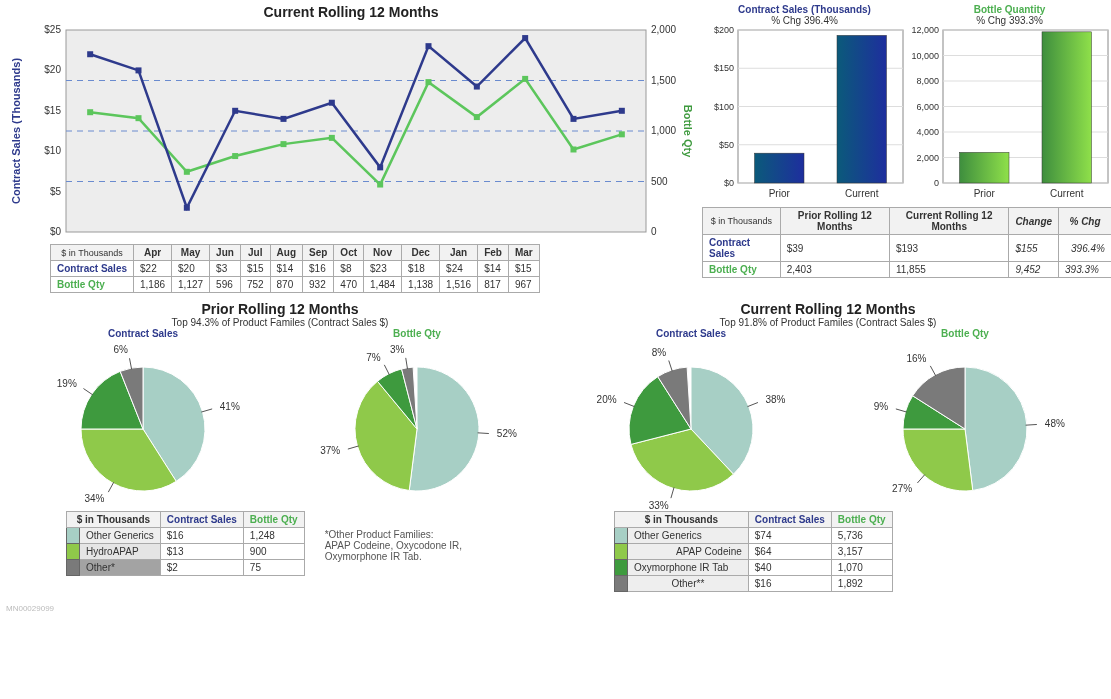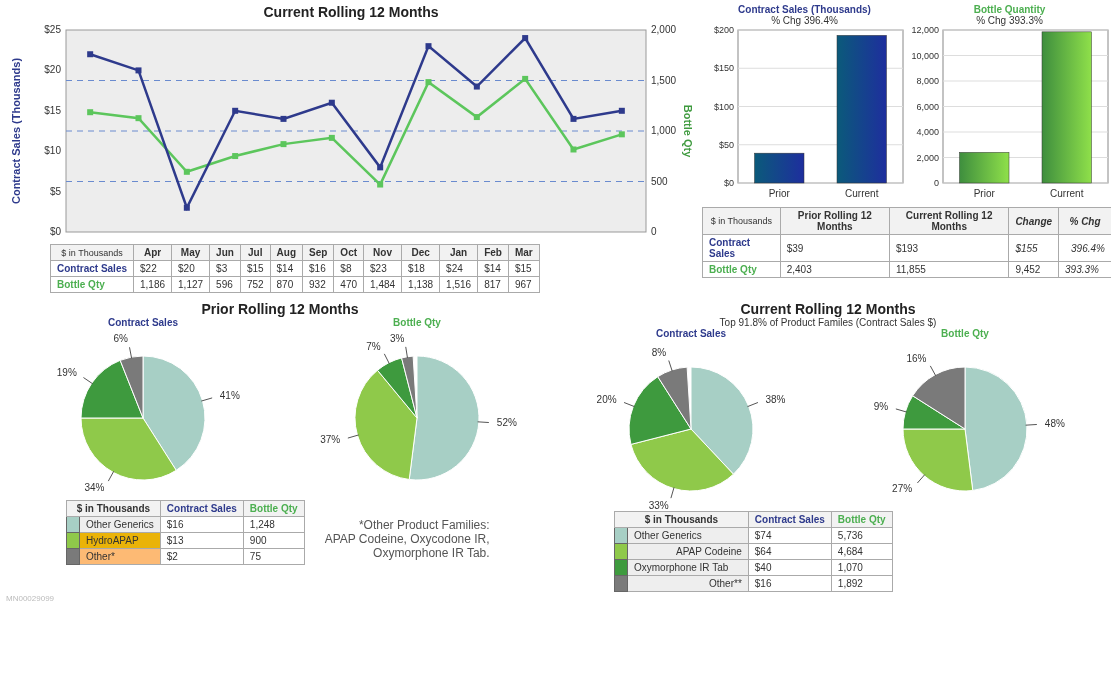--- a/index.html
+++ b/index.html
@@ -14,22 +14,22 @@
   }
   .row { display: flex; }
   .section-title { font-weight: bold; font-size: 14px; text-align: center; color: #222; }
   .subtitle { font-size: 10px; text-align: center; color: #333; }
   table { border-collapse: collapse; border-radius: 13px; }
   th, td { border: 1px solid #aaa; padding: 2px 6px; text-align: center; font-size: 10px; }
   th { background: #f2f2f2; font-weight: bold; }
   td.lbl { text-align: left; font-weight: bold; background: #fff; }
   td.num { text-align: left; }
   .swatch { width: 12px; height: 12px !important; padding:0 !important; border:1px solid #666 !important; }
-  .footnote { font-size: 12px; color: #555; text-align: right; }
-  .id-stamp { font-size: 8px; color: #bbb; margin-top:2px;}
+  .footnote { font-size: 10px; color: #555; }
+  .id-stamp { font-size: 8px; color: #bbb; margin-top:12px;}
   .navy { color: #2E3A8C; }
   .green { color: #4CAF50; }
 </style>
 </head>
 <body>
 
 <div class="row">
 
   <div style="width:690px">
     <div class="section-title">Current Rolling 12 Months</div>
@@ -207,32 +207,33 @@
             <td class="lbl navy">Contract Sales</td>
             <td class="num">$39</td>
             <td class="num">$193</td>
             <td class="num" style="font-style: italic;">$155</td>
             <td class="num" style="font-style: italic; padding-left: 12px;">396.4%</td>
           </tr>
           <tr>
             <td class="lbl green">Bottle Qty</td>
             <td class="num">2,403</td>
             <td class="num">11,855</td>
-            <td class="num" style="">9,452</td>
+            <td class="num" style="font-style: italic;">9,452</td>
             <td class="num" style="font-style: italic;">393.3%</td>
           </tr>
         </tbody>
     </table>
   </div>
 </div>
 
 <div class="row" style="margin-top:8px">
 
   <div style="width:548px">
     <div class="section-title">Prior Rolling 12 Months</div>
+    <div class="subtitle">Top 94.3% of Product Familes (Contract Sales $)</div>
     <div class="row">
       <div style="width:274px">
         <div class="subtitle navy" style="font-weight:bold">Contract Sales</div>
         <svg class="pie" width="274" height="170">
             <path d="M 137 90 L 137 28 A 62 62 0 0 1 170.2212612886978 142.34833138112492 Z" fill="#A7CFC5" stroke="#fff" stroke-width="1"></path>
             <line x1="195.34744434173106" y1="73.04850039705642" x2="206.1411453687399" y2="69.91264036517549" stroke="#555"></line>
             <text x="213.82349485415546" y="70.68071151686165" font-size="10" fill="#333" text-anchor="start">41%</text>
             <path d="M 137 90 L 170.2212612886978 142.34833138112492 A 62 62 0 0 1 75 90.00000000000001 Z" fill="#8FC94A" stroke="#fff" stroke-width="1"></path>
             <line x1="107.7286467615798" y1="143.24439387946515" x2="102.31373546467651" y2="153.09408096315818" stroke="#555"></line>
             <text x="98.4597060718628" y="163.1045344035091" font-size="10" fill="#333" text-anchor="end">34%</text>
@@ -273,27 +274,27 @@
           </thead>
         <tbody id="prior-tbody">
             <tr>
               <td class="swatch" style="background: rgb(167, 207, 197);"></td>
               <td style="text-align: left; background: rgb(238, 238, 238);">Other Generics</td>
               <td class="num">$16</td>
               <td class="num">1,248</td>
             </tr>
             <tr>
               <td class="swatch" style="background: rgb(143, 201, 74);"></td>
-              <td style="text-align: left; background: #eab308;">HydroAPAP</td>
+              <td style="text-align: left; background: #e5e5e5;">HydroAPAP</td>
               <td class="num">$13</td>
               <td class="num">900</td>
             </tr>
             <tr>
               <td class="swatch" style="background: rgb(122, 122, 122);"></td>
-              <td style="text-align: left; background: #fdba74;">Other*</td>
+              <td style="text-align: left; background: #a3a3a3;">Other*</td>
               <td class="num">$2</td>
               <td class="num">75</td>
             </tr>
           </tbody>
       </table>
       <div class="footnote" style="margin:18px 0 0 20px; white-space:pre-line">*Other Product Families:
 APAP Codeine, Oxycodone IR,
 Oxymorphone IR Tab.</div>
     </div>
   </div>
@@ -350,31 +351,31 @@
             <tr>
               <td class="swatch" style="background: rgb(167, 207, 197);"></td>
               <td style="text-align: left; background: rgb(238, 238, 238);">Other Generics</td>
               <td class="num">$74</td>
               <td class="num">5,736</td>
             </tr>
             <tr>
               <td class="swatch" style="background: rgb(143, 201, 74);"></td>
               <td style="text-align: left; background: rgb(238, 238, 238); padding-left: 48px;">APAP Codeine</td>
               <td class="num">$64</td>
-              <td class="num">4,684</td>
+              <td class="num">3,157</td>
             </tr>
             <tr>
               <td class="swatch" style="background: rgb(62, 154, 62);"></td>
               <td style="text-align: left; background: rgb(238, 238, 238);">Oxymorphone IR Tab</td>
               <td class="num">$40</td>
               <td class="num">1,070</td>
             </tr>
             <tr>
               <td class="swatch" style="background: rgb(122, 122, 122);"></td>
-              <td style="text-align: right; background: rgb(238, 238, 238);">Other**</td>
+              <td style="text-align: center; background: rgb(238, 238, 238);">Other**</td>
               <td class="num">$16</td>
               <td class="num">1,892</td>
             </tr>
           </tbody>
       </table>
     </div>
   </div>
 </div>
 
 <div class="id-stamp">MN00029099</div>

